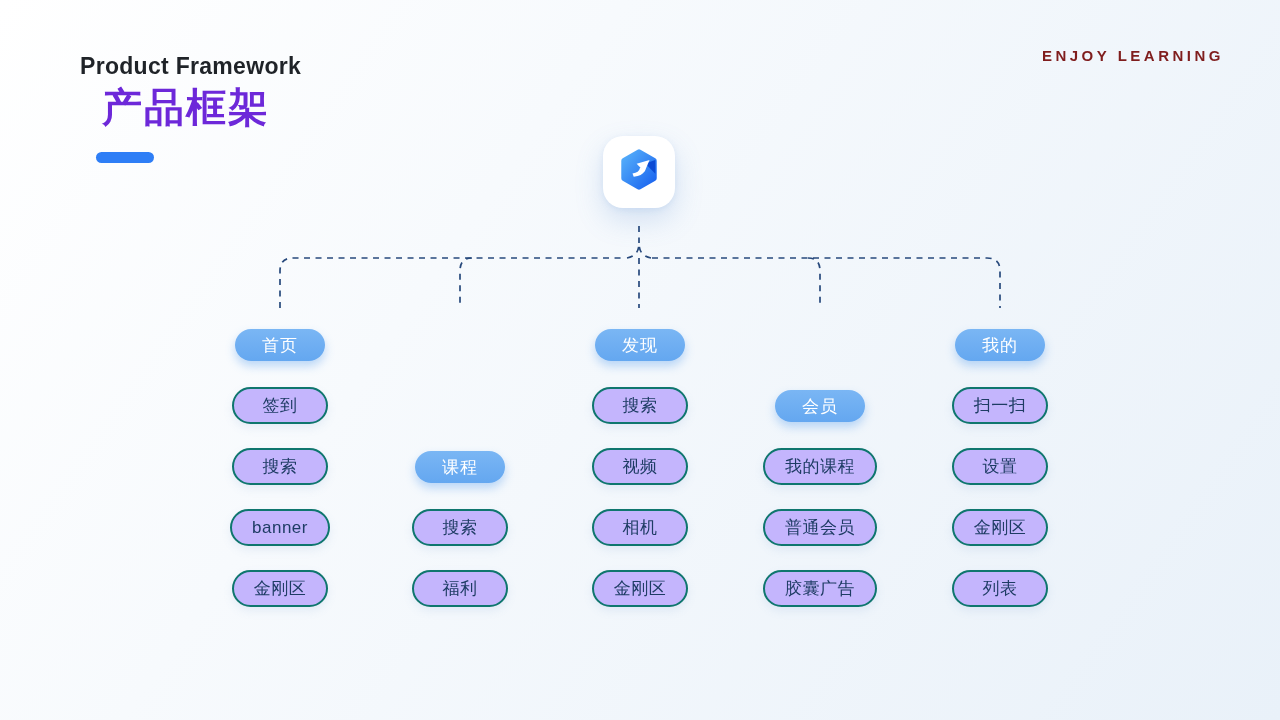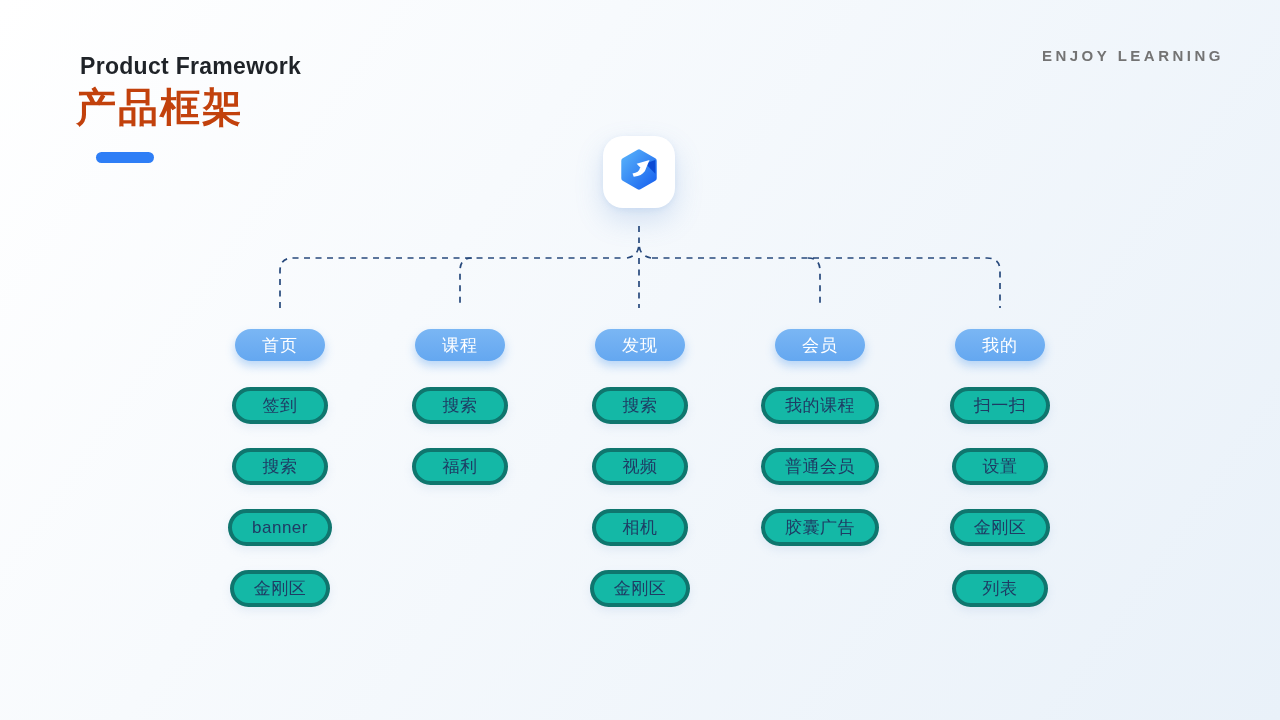--- a/index.html
+++ b/index.html
@@ -10,30 +10,30 @@
     font-family:"Liberation Sans", sans-serif;
     background:linear-gradient(125deg, #ffffff 0%, #f7fafd 35%, #e9f1f9 100%);
   }
 
   
   .title-en {
     position:absolute; left:80px; top:53px;
     font-size:23px; font-weight:600; color:#1f2328; letter-spacing:.3px;
   }
   .title-cn {
-    position:absolute; left:76px; top:80px;
-    font-size:40px; font-weight:900; color:#c2410c; letter-spacing:2px;
+    position:absolute; left:102px; top:80px;
+    font-size:40px; font-weight:900; color:#6d28d9; letter-spacing:2px;
   }
   .accent-bar {
     position:absolute; left:96px; top:152px;
     width:58px; height:11px; border-radius:6px; background:#2e7ef6;
   }
   .brand {
     position:absolute; right:56px; top:47px;
-    font-size:15px; font-weight:700; color:#737373; letter-spacing:3.5px;
+    font-size:15px; font-weight:700; color:#7f1d1d; letter-spacing:3.5px;
   }
 
   
   .app-icon {
     position:absolute; left:603px; top:136px; width:72px; height:72px;
     border-radius:20px; background:#ffffff;
     box-shadow:0 12px 28px rgba(90,140,210,.22), 0 2px 6px rgba(90,140,210,.12);
     display:flex; align-items:center; justify-content:center;
   }
 
@@ -43,37 +43,37 @@
     fill:none; stroke:#27497c; stroke-width:1.7;
     stroke-dasharray:6 5.5;
   }
 
   
   .columns {
     position:absolute; left:190px; top:329px; width:900px;
     display:flex;
   }
   .column {
-    width:180px; display:flex; flex-direction:column; align-items:center;
+    width:180px; display:flex; flex-direction:column; align-items:center;justify-content:flex-end;
   }
   .category-pill {
     height:32px; min-width:90px; padding:0 24px;
     border-radius:17px;
     background:linear-gradient(180deg,#7ab6f4,#64a7f0);
     color:#ffffff; font-size:17px; letter-spacing:1px;
     display:flex; align-items:center; justify-content:center;
     box-shadow:0 5px 10px rgba(110,170,240,.45);
     margin-bottom:26px;
   }
   .item-pill {
     height:37px; min-width:96px; padding:0 20px;
-    border-radius:19px; background:#14b8a6;
+    border-radius:19px; background:#c4b5fd;
     color:#1e3c64; font-size:17px; letter-spacing:.5px;
     display:flex; align-items:center; justify-content:center;
-    border:4px solid #0f766e;
+    border:2px solid #0f766e;
     box-shadow:0 4px 10px rgba(110,150,200,.13);
     margin-bottom:24px;
   }
 </style>
 </head>
 <body>
 
 <div class="title-en">Product Framework</div>
 <div class="title-cn">产品框架</div>
 <div class="accent-bar"></div>

